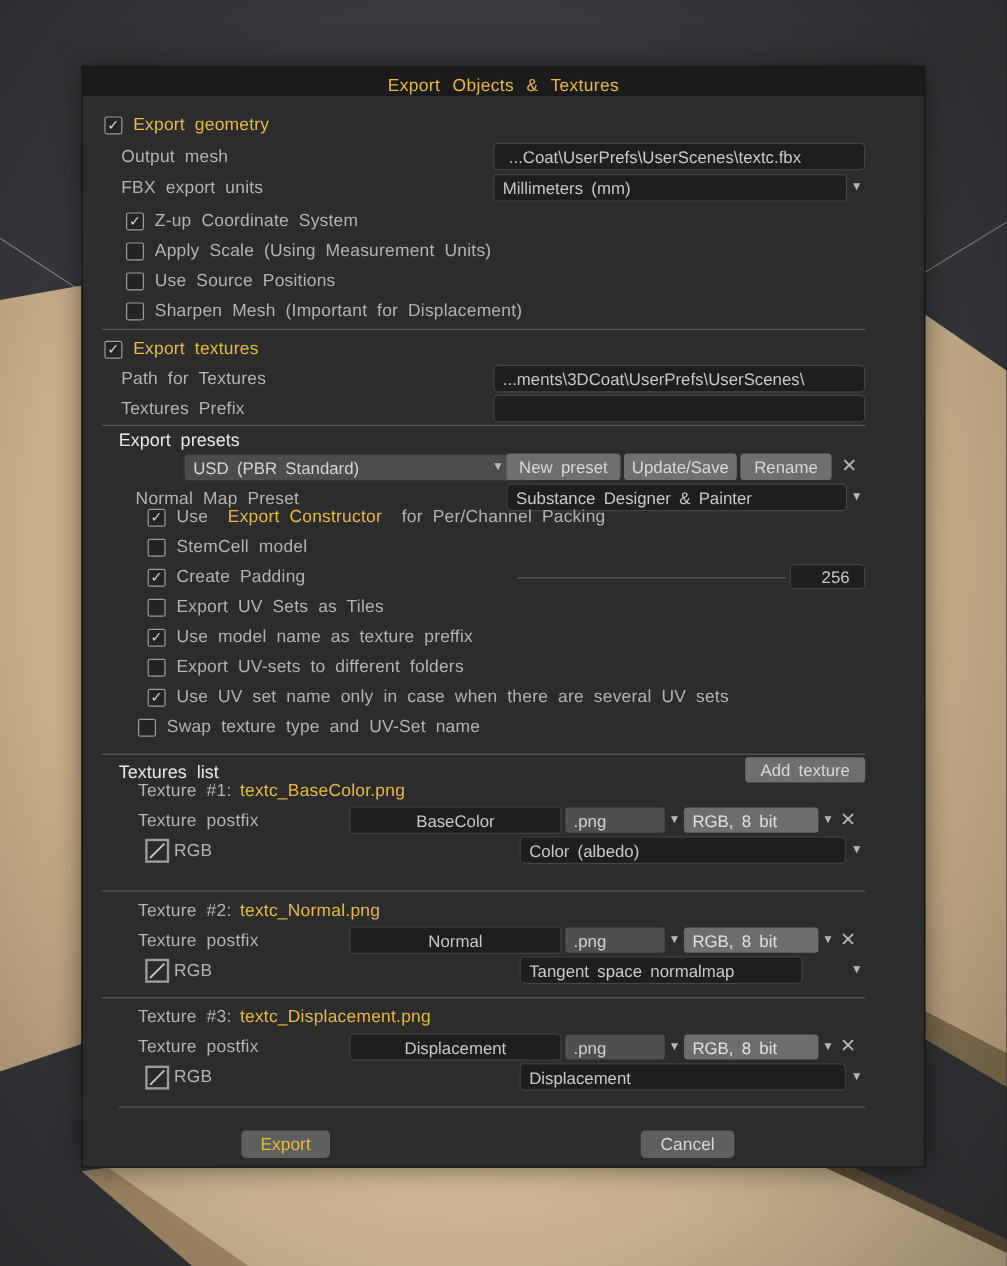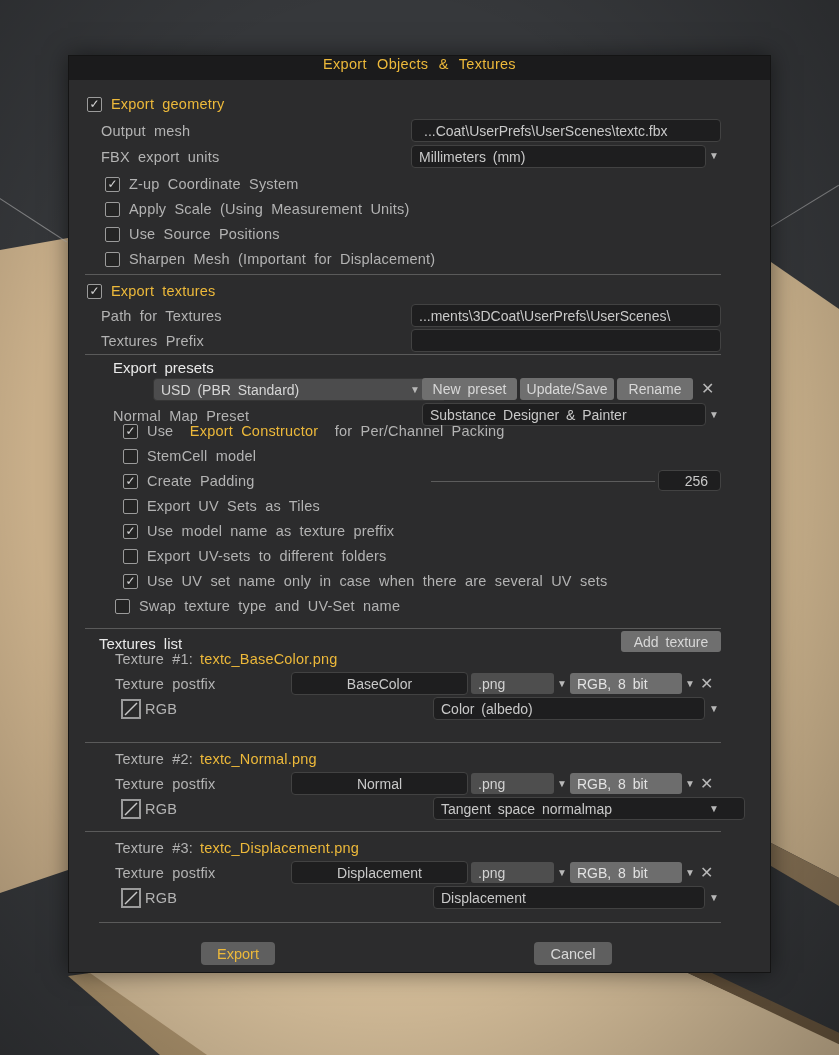--- a/index.html
+++ b/index.html
@@ -13,21 +13,21 @@
   #tan-bottom{background:#dbc39e;clip-path:polygon(88px 973px,688px 973px,866px 1055px,205px 1055px);}
   #tan-bottom-bevel-l{background:#b0966f;clip-path:polygon(68px 976px,90px 973px,207px 1055px,160px 1055px);}
   #tan-bottom-bevel-r{background:#6e5a41;clip-path:polygon(688px 973px,712px 973px,886px 1055px,862px 1055px);}
   .vp-line{position:absolute;height:1px;background:rgba(195,195,195,.55);transform-origin:0 0;}
   #vignette{position:absolute;inset:0;background:radial-gradient(ellipse at 46% 44%, transparent 55%, rgba(0,0,0,.30) 100%);pointer-events:none;}
   
   .dialog{position:absolute;left:68px;top:55px;width:703px;height:918px;
           background:#2c2c2d;border:1px solid #141414;box-sizing:border-box;
           box-shadow:0 0 22px rgba(0,0,0,.5);}
   .titlebar{position:absolute;left:0;top:0;right:0;height:24px;background:#1b1b1c;
-            color:#edb93a;display:flex;align-items:flex-start;justify-content:center;
+            color:#edb93a;display:flex;align-items:flex-end;justify-content:center;
             font-size:14.5px;word-spacing:6px;letter-spacing:.3px;}
   .row{position:absolute;display:flex;align-items:center;gap:9px;height:22px;}
   .lbl{color:#b3b3b3;font-size:14.5px;word-spacing:4px;letter-spacing:.2px;white-space:nowrap;}
   .gold{color:#edb93a;}
   .white{color:#e9e9e9;font-size:15px;word-spacing:4px;}
   .cb{width:13px;height:13px;border:1px solid #9b9b9b;border-radius:2px;flex:none;
       background:rgba(0,0,0,.18);color:#d4d4d4;font-size:12px;line-height:12px;text-align:center;}
   .field{position:absolute;background:#1e1e1f;border:1px solid #424242;border-radius:4px;
          color:#c9c9c9;font-size:14px;display:flex;align-items:center;
          padding:0 7px;box-sizing:border-box;height:23px;white-space:nowrap;overflow:hidden;word-spacing:3px;}
@@ -119,21 +119,21 @@
     </div>
     <div class="row" style="left:32px;top:274px;">
       <span class="lbl">Textures Prefix</span>
     </div>
     <div class="field" style="left:342px;top:273px;width:310px;">
       <span></span>
     </div>
 
     <div class="sep" style="top:298px;"></div>
 
-    <div class="row" style="left:44px;top:300px;">
+    <div class="row" style="left:30px;top:300px;">
       <span class="white">Export presets</span>
     </div>
 
     <div class="field gray-drop" style="left:44px;top:322px;width:293px;">
       <span>USD (PBR Standard)</span>
     </div>
     <span class="arrow" style="left:341px;top:329px;">▼</span>
     <div class="btn" style="left:353px;top:322px;width:95px;">
       <span>New preset</span>
     </div>
@@ -251,21 +251,21 @@
       <span>RGB, 8 bit</span>
     </div>
     <span class="arrow" style="left:616px;top:723px;">▼</span>
     <span class="x-ic" style="left:631px;top:720px;">✕</span>
     <div class="row" style="left:52px;top:742px;gap:4px;">
       <span class="curve"><svg width="16" height="16">
             <line x1="2" y1="14" x2="14" y2="2" stroke="#c8c8c8" stroke-width="1.5"></line>
           </svg></span>
       <span class="lbl">RGB</span>
     </div>
-    <div class="field" style="left:364px;top:741px;width:312px;">
+    <div class="field" style="left:364px;top:741px;width:236px;">
       <span>Tangent space normalmap</span>
     </div>
     <span class="arrow" style="left:640px;top:748px;">▼</span>
 
     <div class="sep" style="top:775px;"></div>
 
     <div class="row" style="left:46px;top:781px;gap:7px;">
       <span class="lbl">Texture #3:</span>
       <span class="lbl gold">textc_Displacement.png</span>
     </div>

